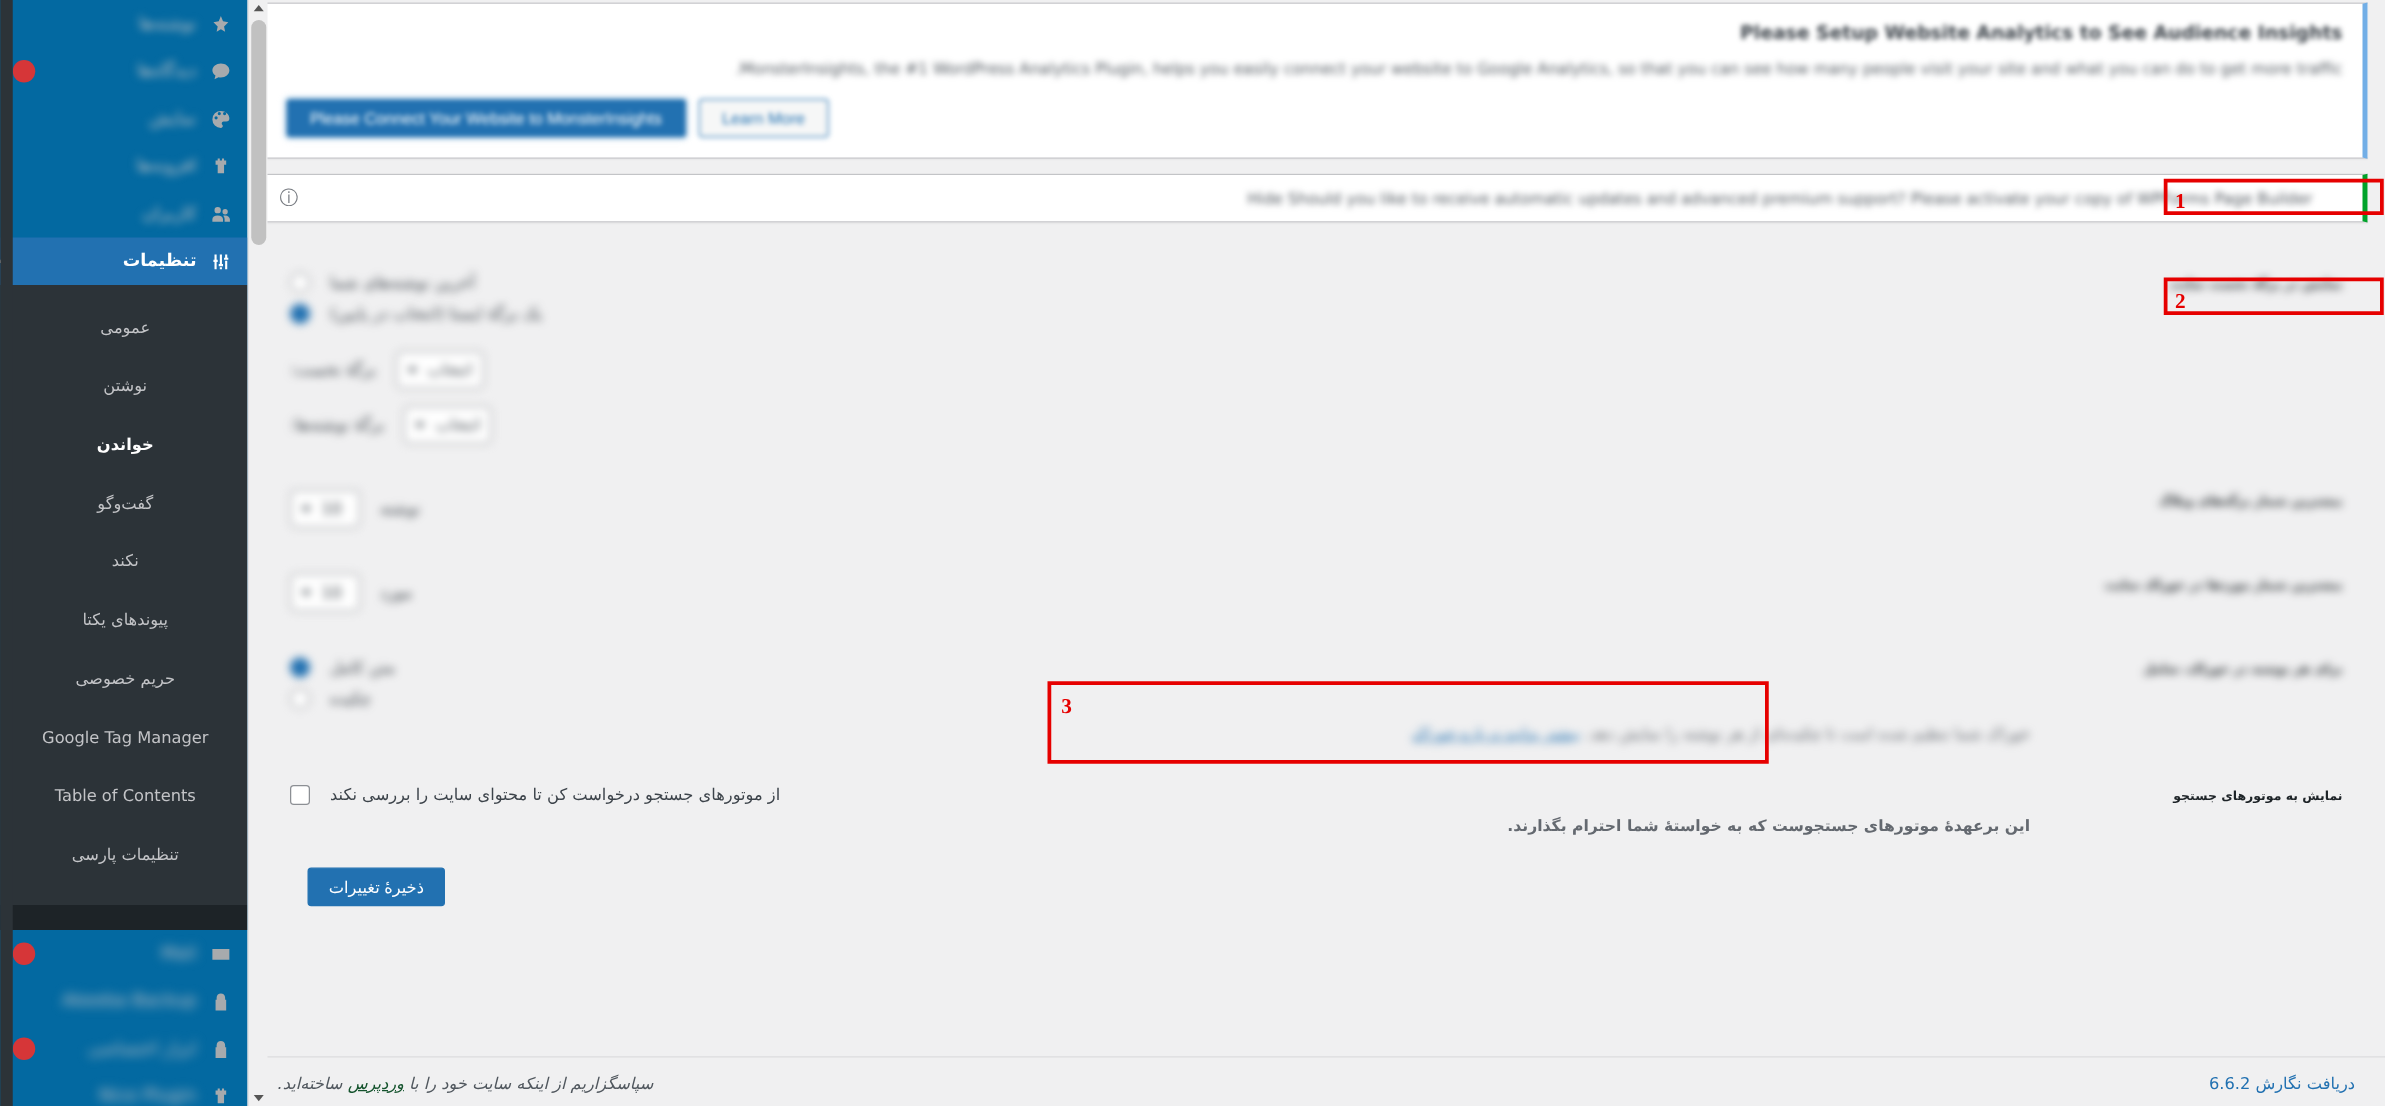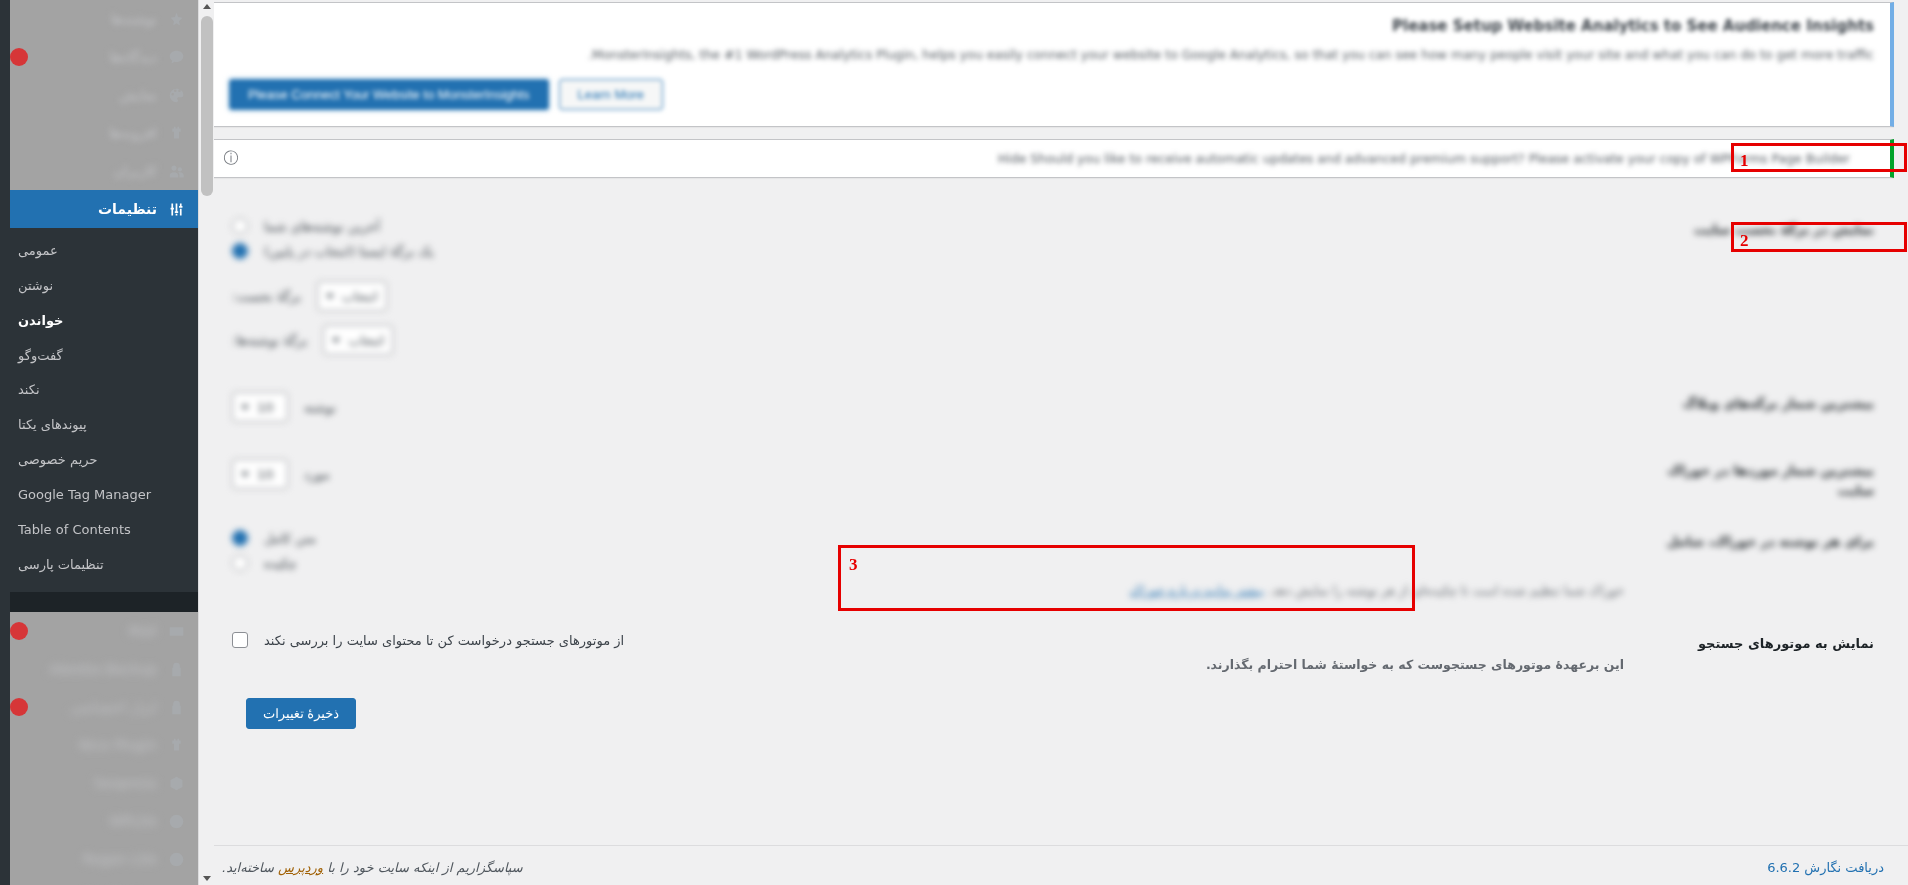--- a/index.html
+++ b/index.html
@@ -6,21 +6,21 @@
   html, body {
     width: 1908px; height: 885px; overflow: hidden;
     font-family: "DejaVu Sans", "Liberation Sans", sans-serif;
     background: #f0f0f1; color: #3c434a;
   }
   .screen { position: relative; width: 1908px; height: 885px; display: flex; flex-direction: row-reverse; }
 
   
   .adminmenu {
     width: 198px; min-width: 198px; height: 885px;
-    background: #a3a3a3; color: #f0f0f1;
+    background: #0369a1; color: #f0f0f1;
     position: relative; z-index: 20; overflow: hidden;
   }
   .menu-top {
     display: flex; align-items: center; gap: 9px;
     padding: 9px 12px 9px 10px; font-size: 14px; line-height: 1.3;
     position: relative; color: #c3c4c7;
   }
   .menu-top .mi {
     width: 20px; height: 20px; display: inline-flex;
     align-items: center; justify-content: center; flex: 0 0 20px;
@@ -44,24 +44,24 @@
   }
   .bubble {
     display: inline-block; min-width: 18px; height: 18px; line-height: 18px;
     border-radius: 9px; background: #d63638; color: #fff;
     font-size: 11px; text-align: center; padding: 0 5px;
   }
   .bubble.dot { min-width: 18px; padding: 0; }
 
   .submenu { background: #2c3338; padding: 4px 0 8px; }
   .submenu a {
-    display: block; padding: 6px 0 6px 0; margin: 4px;
+    display: block; padding: 6px 0 6px 0; margin: 16px;
     padding-left: 14px; padding-right: 12px;
     font-size: 13px; color: #c3c4c7; text-decoration: none;
-    text-align: left; line-height: 1.45; position: relative;
+    text-align: center; line-height: 1.45; position: relative;
   }
   .submenu a.current { color: #fff; font-weight: 600; }
   .menu-sep { height: 20px; background: #1d2327; }
 
   
   .wrap-outer {
     flex: 1; height: 885px; position: relative;
     background: #f0f0f1; overflow: hidden;
   }
   .notice-area { padding: 0 14px; }
@@ -88,21 +88,21 @@
   .notice .dismiss {
     position: absolute; left: 8px; top: 50%; transform: translateY(-50%);
     width: 20px; height: 20px; color: #787c82; font-size: 15px;
     display: flex; align-items: center; justify-content: center;
   }
 
   .form-area { padding: 26px 24px 0 24px; }
   .ftable { width: 100%; border-collapse: collapse; }
   .ftable tr { vertical-align: top; }
   .th {
-    width: 250px; text-align: right; font-size: 13px; font-weight: 600;
+    width: 250px; text-align: right; font-size: 10px; font-weight: 600;
     color: #1d2327; padding: 16px 10px 16px 20px; line-height: 1.5;
   }
   .td { padding: 14px 10px; text-align: right; font-size: 13px; color: #3c434a; }
   .radio-line { display: flex; flex-direction: row-reverse; align-items: center; gap: 16px; margin-bottom: 9px; }
   .rdo { width: 16px; height: 16px; border: 1px solid #8c8f94; border-radius: 50%; background: #fff; flex:0 0 16px; }
   .chk { width: 16px; height: 16px; border: 1px solid #8c8f94; border-radius: 3px; background: #fff; flex:0 0 16px; }
   .chk.on, .rdo.on { background: #2271b1; border-color: #2271b1; }
   .sel {
     display: inline-flex; flex-direction: row-reverse; align-items: center; gap: 8px;
     border: 1px solid #8c8f94; border-radius: 4px; background: #fff;
@@ -126,21 +126,21 @@
   }
 
   
   .admin-footer {
     position: absolute; bottom: 0; right: 0; left: 0;
     border-top: 1px solid #dcdcde; background: #f0f0f1;
     padding: 14px 24px 10px 24px;
     display: flex; flex-direction: row-reverse; justify-content: space-between;
     font-size: 13px; color: #50575e; font-style: italic;
   }
-  .admin-footer a { color: #a16207; }
+  .admin-footer a { color: #14532d; }
   .admin-footer .ver { font-style: normal; color: #2271b1; }
 
   .scrollbar {
     position: absolute; left: 0; top: 0; width: 16px; height: 885px;
     background: #f0f0f1; border-left: 1px solid #dcdcde; z-index: 30;
   }
   .scrollbar .thumb { position: absolute; left: 2px; width: 12px; background: #c1c1c1; border-radius: 6px; }
   .scrollbar .arrow { position: absolute; left: 4px; width: 0; height: 0; border-style: solid; }
   .side-scroll { position: absolute; left: 0; top: 0; width: 10px; height: 885px; background: #2c3338; z-index: 25; }
 </style>

